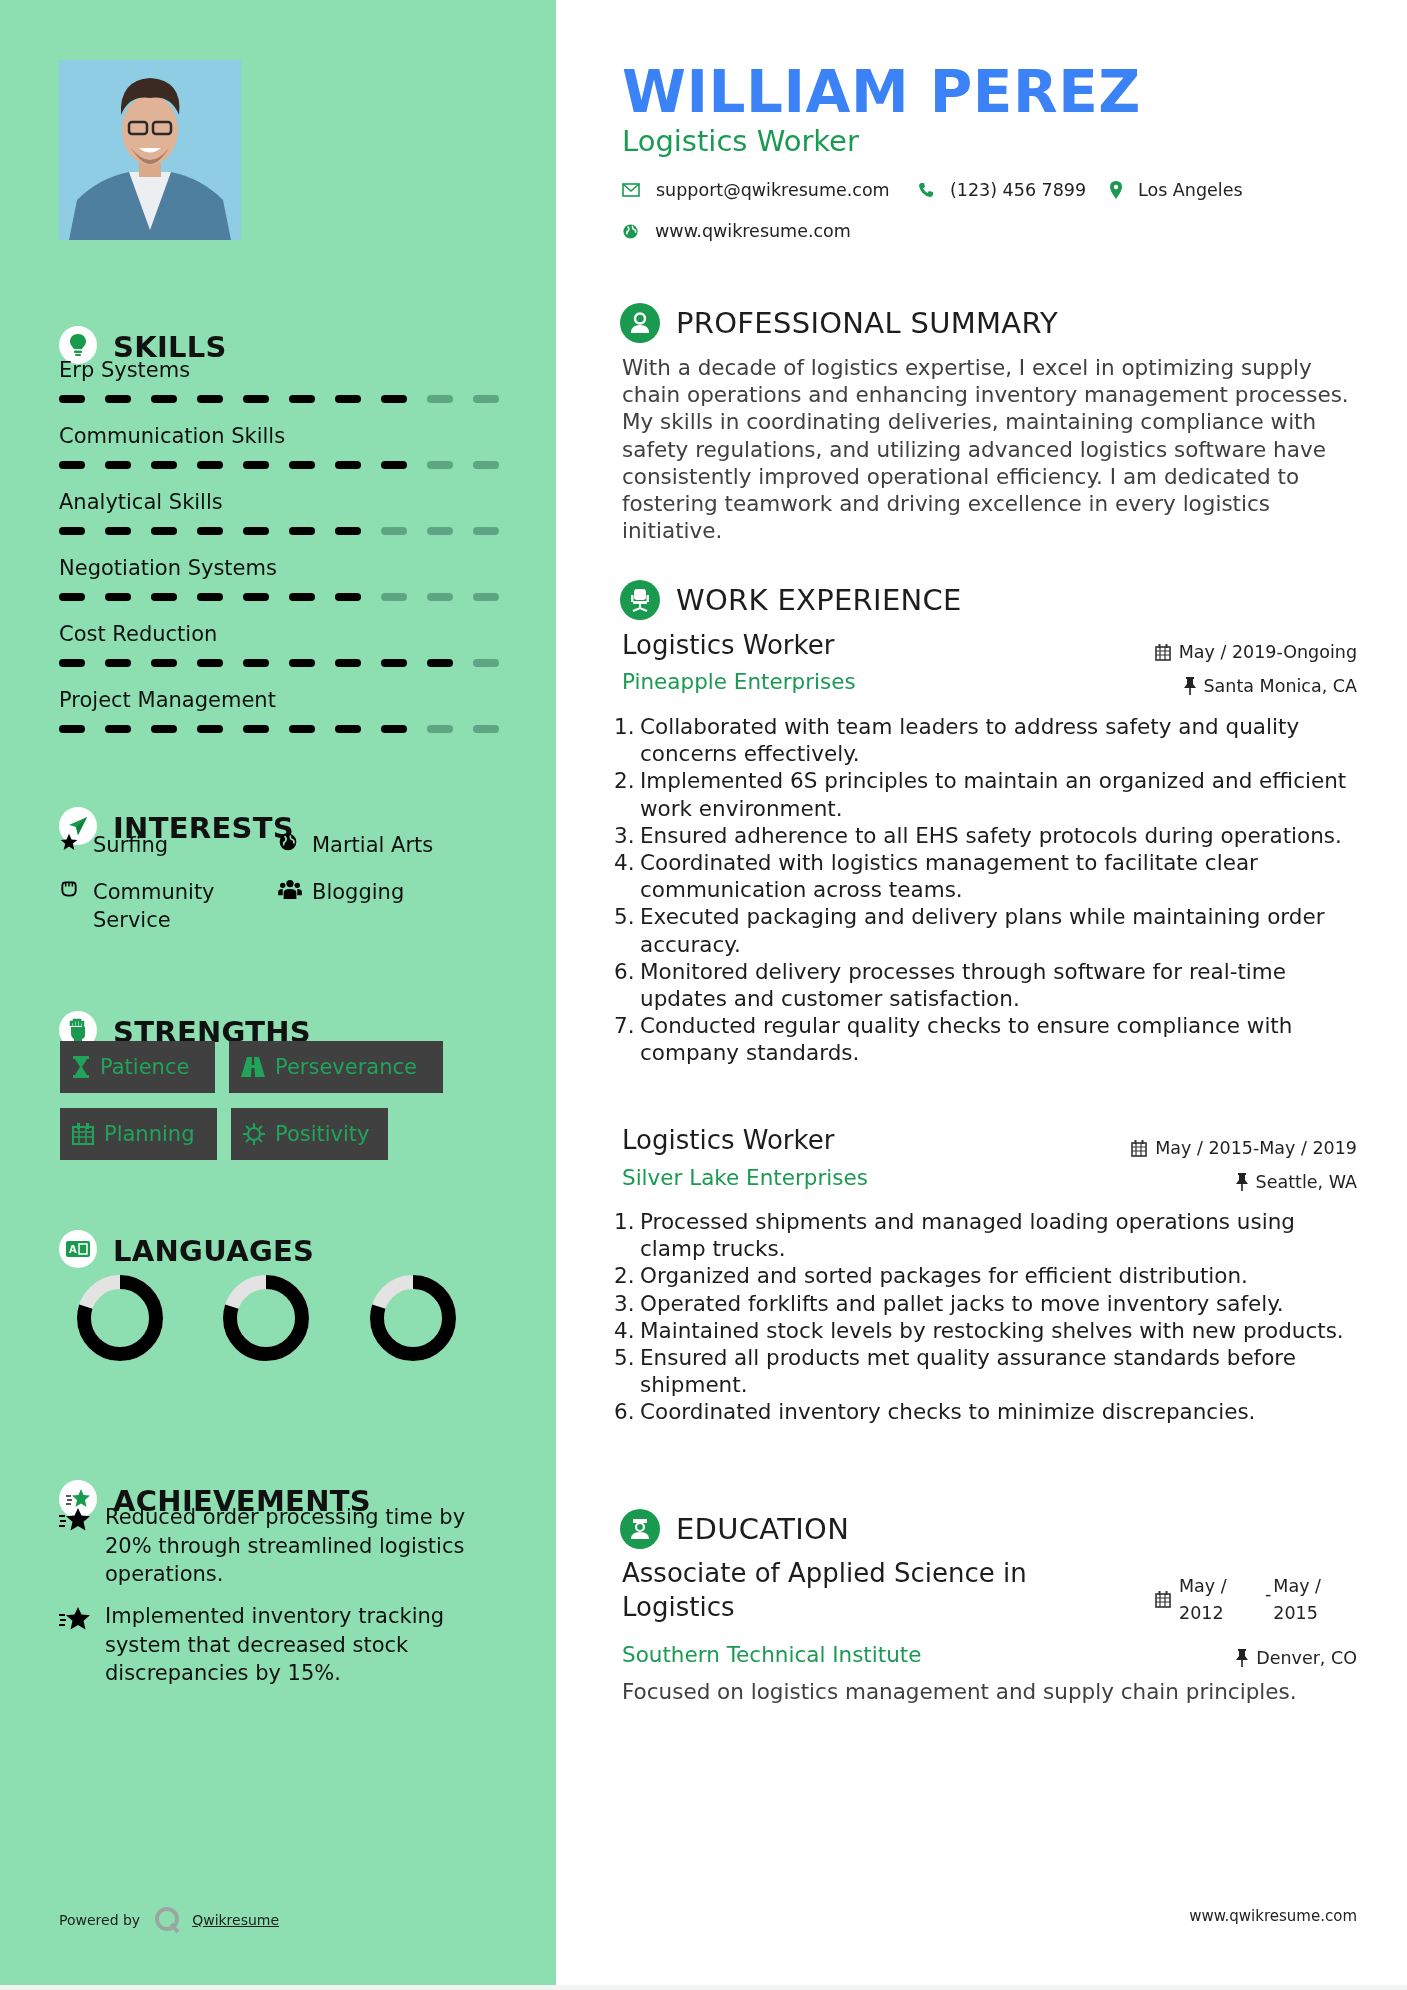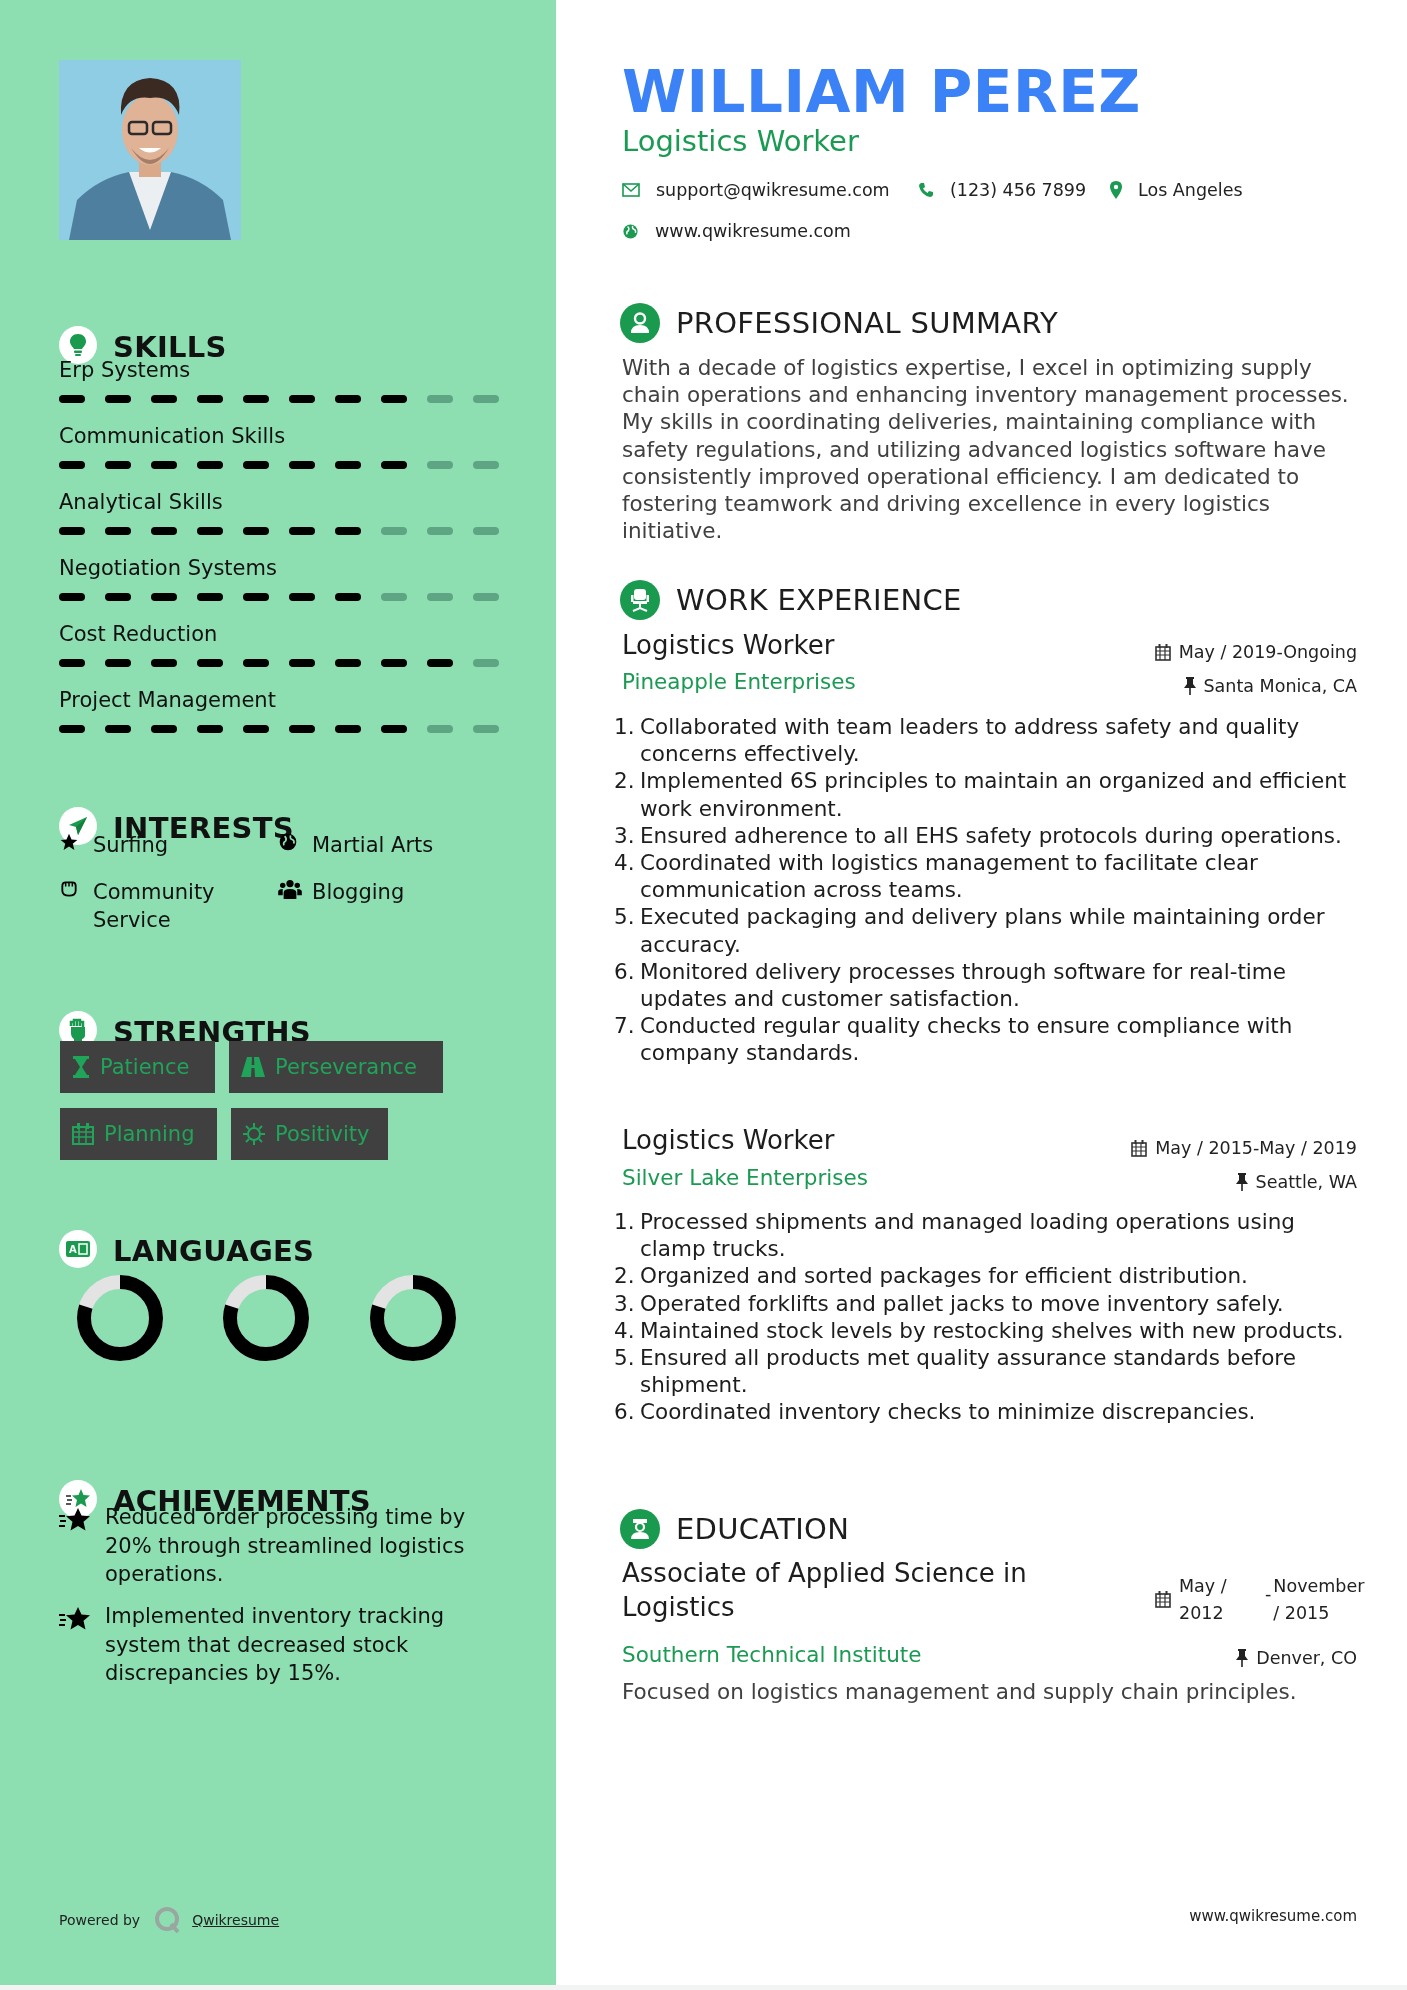--- a/index.html
+++ b/index.html
@@ -499,21 +499,21 @@
 <div class="job-title" style="top:1556px; width:460px; line-height:34px">Associate of Applied Science in Logistics</div>
 <div class="edu-dates">
   <svg style="margin-top:18px; margin-right:8px" width="16" height="17" viewBox="0 0 16 17">
       <rect x="1" y="3" width="14" height="13" fill="none" stroke="#333" stroke-width="1.6"></rect>
       <path d="M1 7 H15 M1 11 H15 M5 3 V16 M10 3 V16" stroke="#333" stroke-width="1.2"></path>
       <rect x="3.5" y="0" width="2" height="4" fill="#333"></rect>
       <rect x="10.5" y="0" width="2" height="4" fill="#333"></rect>
     </svg>
   <span style="width:56px">May / 2012</span>
   <span style="margin:8px 2px 0 30px">-</span>
-  <span style="width:56px">November / 2015</span>
+  <span style="width:56px">May / 2015</span>
 </div>
 <div class="company" style="top:1642px">Southern Technical Institute</div>
 <div class="meta" style="top:1648px">
   <svg width="12" height="18" viewBox="0 0 12 18">
       <rect x="2" y="0" width="8" height="2" fill="#222"></rect>
       <path d="M3 2 L9 2 L9 7 L12 11 L0 11 L3 7 Z" fill="#222"></path>
       <rect x="5.2" y="11" width="1.6" height="7" fill="#222"></rect>
     </svg>
   <span>Denver, CO</span>
 </div>

